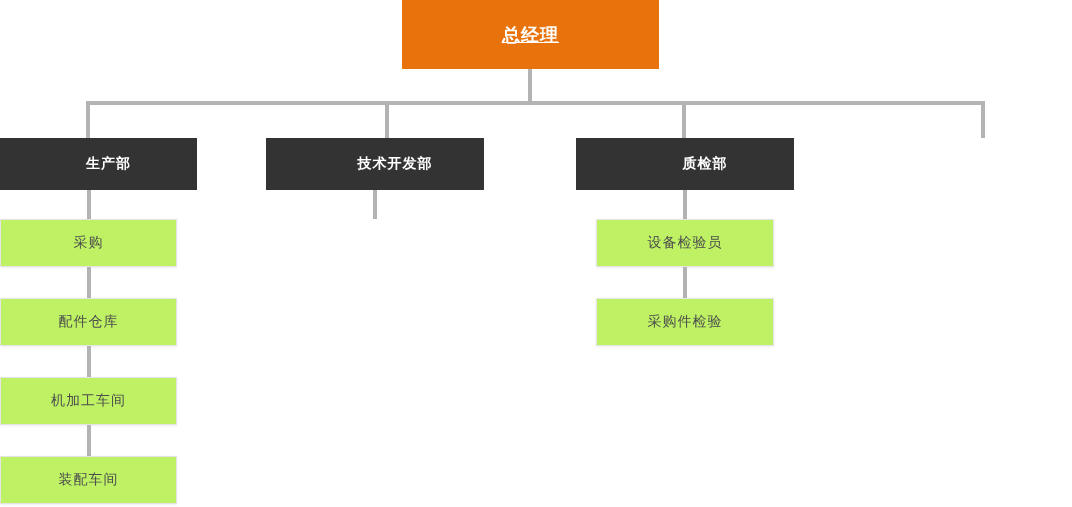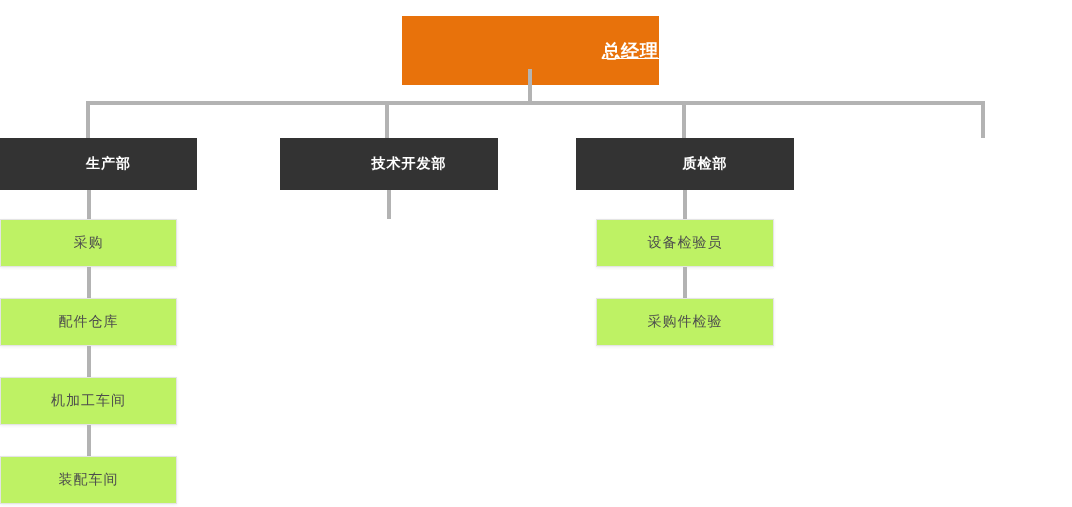--- a/index.html
+++ b/index.html
@@ -12,30 +12,30 @@
     position: relative;
     width: 1072px;
     height: 507px;
     background: #ffffff;
     overflow: hidden;
   }
   
   .root-box {
     position: absolute;
     left: 402px;
-    top: 16px;
+    top: 0;
     width: 257px;
     height: 69px;
     background: #E8720B;
     color: #ffffff;
     font-size: 18px;
     font-weight: bold;
     display: flex;
     align-items: center;
-    justify-content: flex-end;
+    justify-content: center;
     letter-spacing: 1px;
     text-decoration: underline;
   }
   
   .line {
     position: absolute;
     background: #B3B3B3;
   }
   .line.v { width: 4px; }
   .line.h { height: 4px; }
@@ -112,21 +112,21 @@
     <div class="stub child-gap"></div>
     <div class="child-box">
       <span>机加工车间</span>
     </div>
     <div class="stub child-gap"></div>
     <div class="child-box">
       <span>装配车间</span>
     </div>
   </div>
 
-  <div class="col" style="left:300px; width:178px;">
+  <div class="col" style="left:286px; width:178px;">
     <div class="dept-box">
       <span>技术开发部</span>
     </div>
     <div class="stub dept-gap"></div>
   </div>
 
   <div class="col" style="left:596px; width:178px;">
     <div class="dept-box">
       <span>质检部</span>
     </div>

